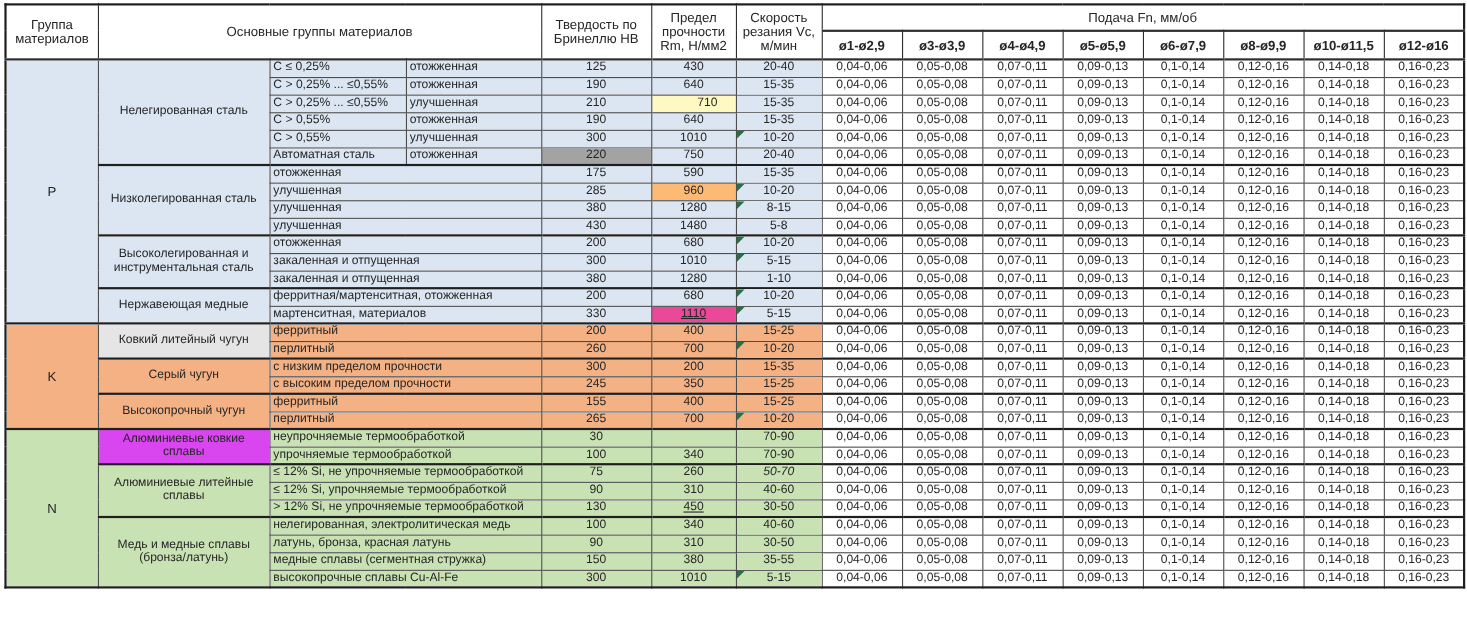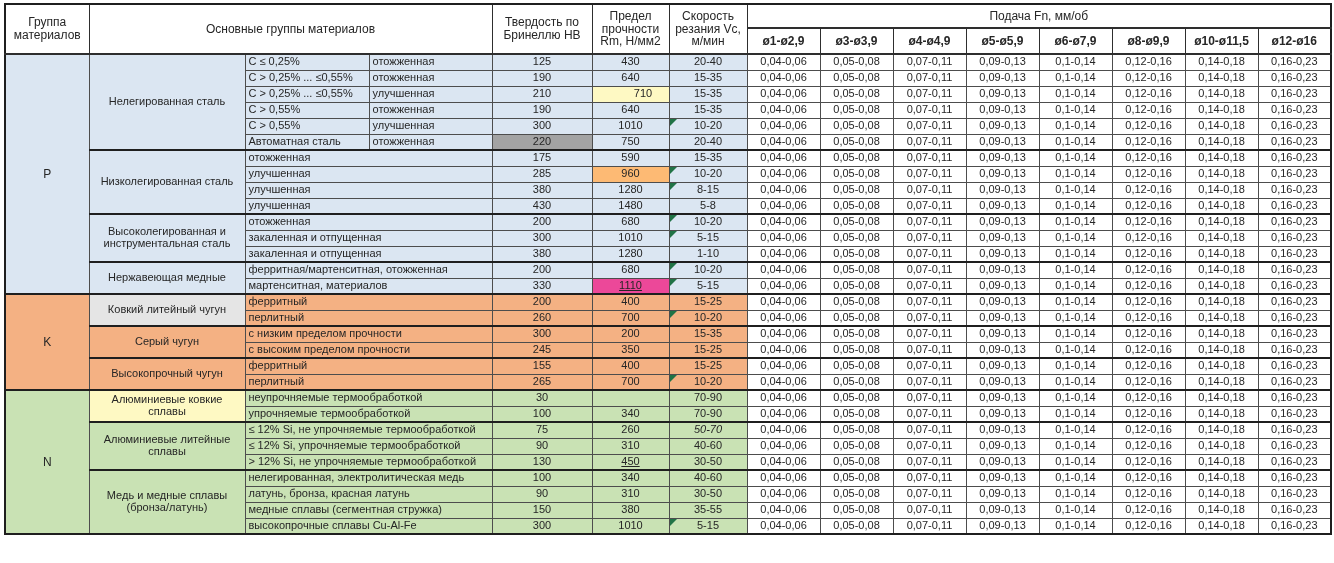--- a/index.html
+++ b/index.html
@@ -406,21 +406,21 @@
           <td class="feed-cell" style="background: rgb(255, 255, 255);">0,05-0,08</td>
           <td class="feed-cell" style="background: rgb(255, 255, 255);">0,07-0,11</td>
           <td class="feed-cell" style="background: rgb(255, 255, 255);">0,09-0,13</td>
           <td class="feed-cell" style="background: rgb(255, 255, 255);">0,1-0,14</td>
           <td class="feed-cell" style="background: rgb(255, 255, 255);">0,12-0,16</td>
           <td class="feed-cell" style="background: rgb(255, 255, 255);">0,14-0,18</td>
           <td class="feed-cell" style="background: rgb(255, 255, 255);">0,16-0,23</td>
         </tr>
         <tr class="subgroup-start section-start">
           <td class="group-cell" rowspan="9" style="background: rgb(201, 226, 180);">N</td>
-          <td class="subgroup-cell" rowspan="2" style="background: #fef9c3; margin-top: 24px;">Алюминиевые ковкие сплавы</td>
+          <td class="subgroup-cell" rowspan="2" style="background: #d946ef; margin-top: 24px;">Алюминиевые ковкие сплавы</td>
           <td class="desc-cell" colspan="2" style="background: rgb(201, 226, 180);">неупрочняемые термообработкой</td>
           <td class="hb-cell" style="background: rgb(201, 226, 180);">30</td>
           <td class="rm-cell" style="background: rgb(201, 226, 180);"></td>
           <td class="vc-cell" style="background: rgb(201, 226, 180);"><span>70-90</span></td>
           <td class="feed-cell" style="background: rgb(255, 255, 255);">0,04-0,06</td>
           <td class="feed-cell" style="background: rgb(255, 255, 255);">0,05-0,08</td>
           <td class="feed-cell" style="background: rgb(255, 255, 255);">0,07-0,11</td>
           <td class="feed-cell" style="background: rgb(255, 255, 255);">0,09-0,13</td>
           <td class="feed-cell" style="background: rgb(255, 255, 255);">0,1-0,14</td>
           <td class="feed-cell" style="background: rgb(255, 255, 255);">0,12-0,16</td>

